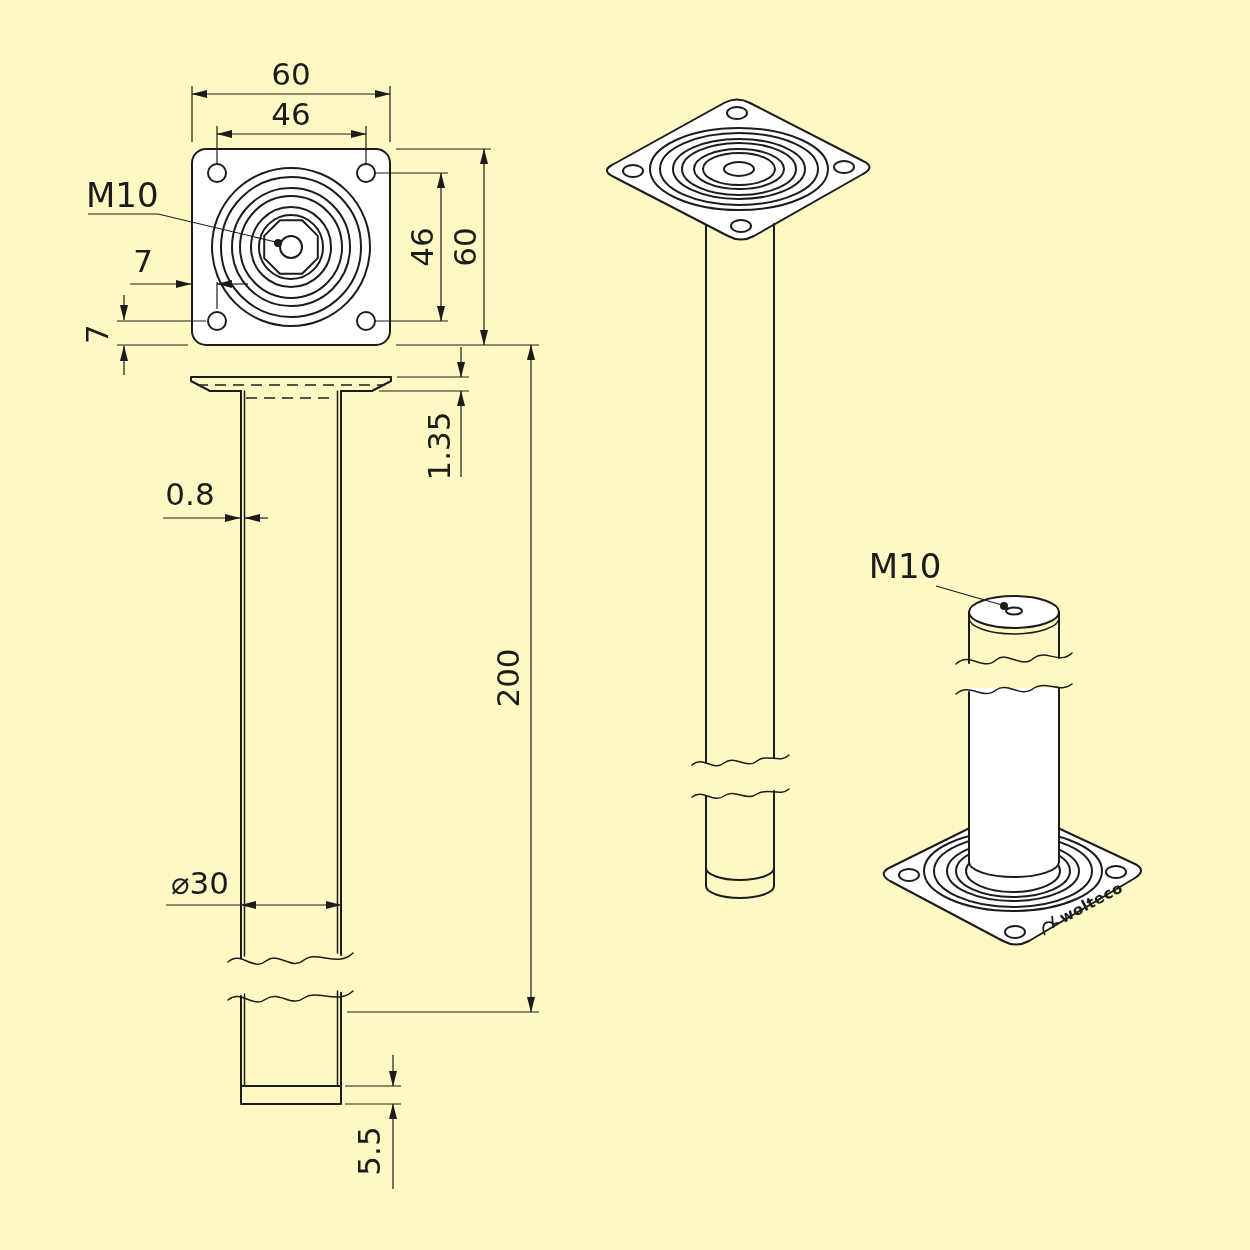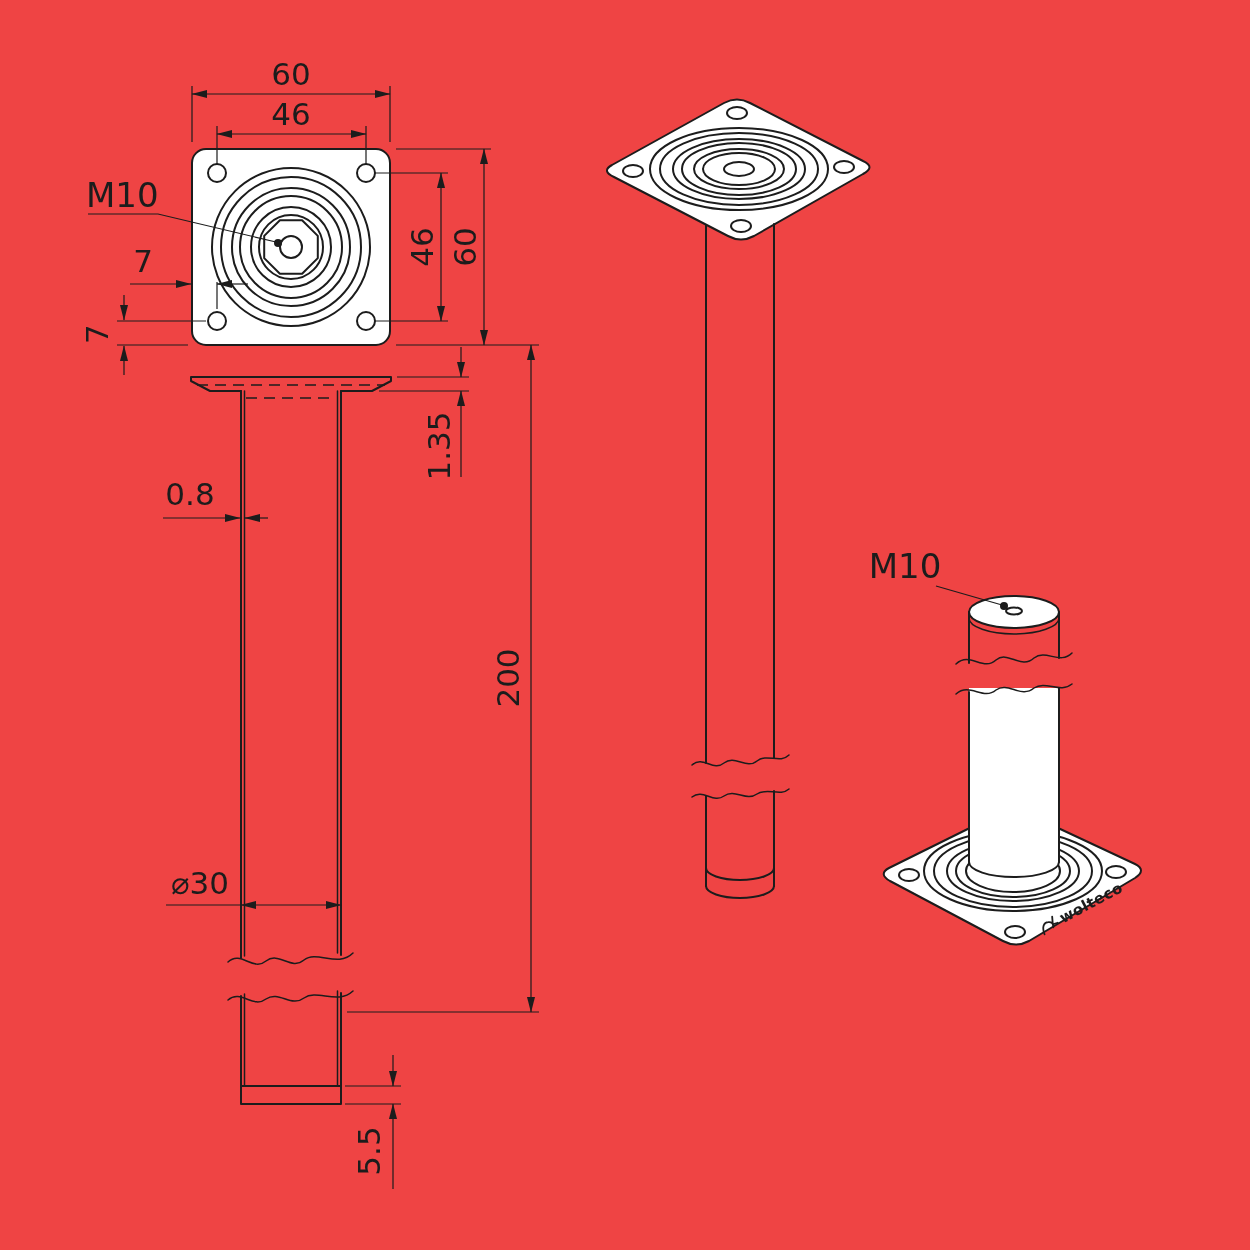--- a/index.html
+++ b/index.html
@@ -1,16 +1,16 @@
 <!DOCTYPE html>
 <html><head>
 <meta charset="utf-8">
 <style>
   html,body{margin:0;padding:0;background:#ffffff;}
-  .sheet{width:1250px;height:1250px;background:#ef4444;position:relative;overflow:hidden;}
+  .sheet{width:1250px;height:1250px;background:#fef9c3;position:relative;overflow:hidden;}
   svg{display:block;}
   svg text{font-family:"DejaVu Sans","Liberation Sans",sans-serif;fill:#1c1c1c;}
   .edge{fill:none;stroke:#1c1c1c;stroke-width:2;stroke-linecap:round;stroke-linejoin:round;}
   .edge-thin{fill:none;stroke:#1c1c1c;stroke-width:1.5;stroke-linecap:round;stroke-linejoin:round;}
   .hidden-line{fill:none;stroke:#1c1c1c;stroke-width:1.4;stroke-dasharray:11 7;}
   .dim{fill:none;stroke:#1c1c1c;stroke-width:1.2;}
   .white{fill:#ffffff;}
   .dim-text{font-size:31px;}
   .label-text{font-size:34px;}
   .brand-text{font-size:15px;font-weight:bold;letter-spacing:.5px;}

